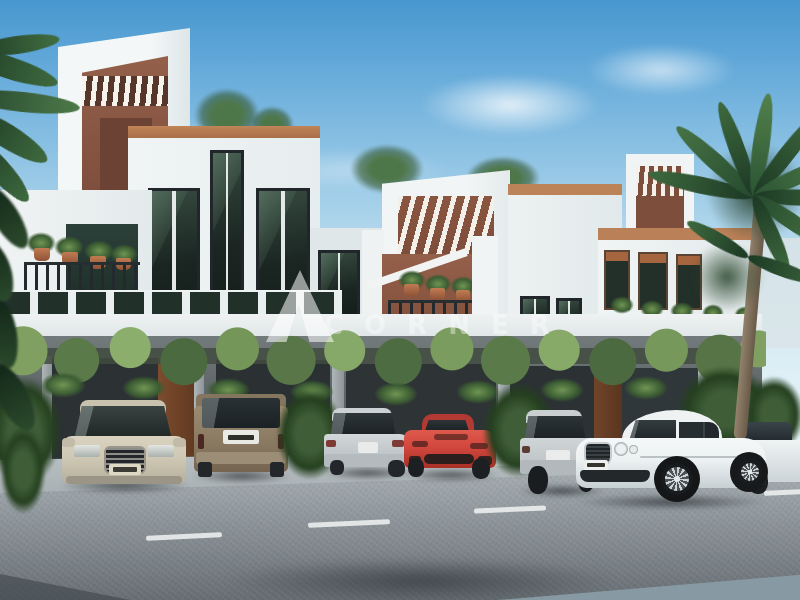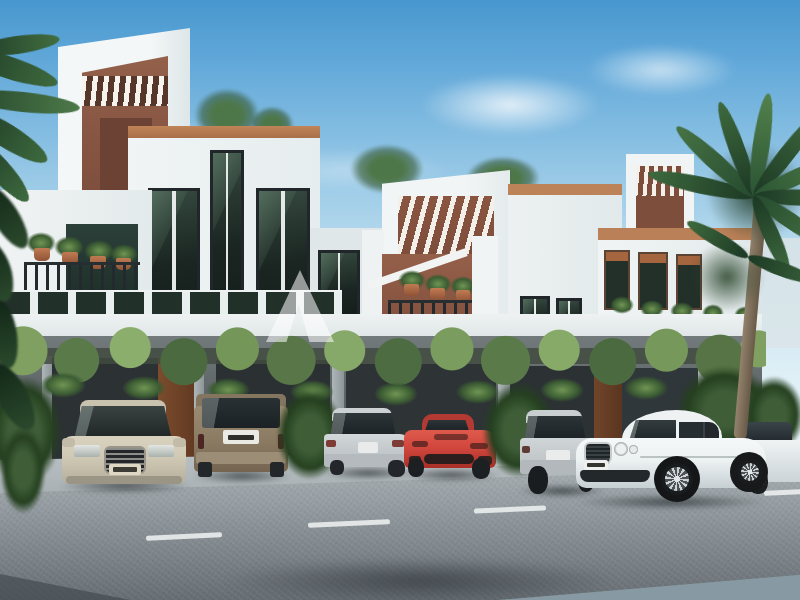--- a/index.html
+++ b/index.html
@@ -305,15 +305,16 @@
   <div class="leaf" style="z-index:40;left:-40px;top:124px;width:94px;height:24px;transform:rotate(32deg);"></div>
   <div class="leaf" style="z-index:40;left:-26px;top:36px;width:86px;height:18px;transform:rotate(-8deg);background:linear-gradient(90deg,#1e3c27,#426e40);"></div>
   <div class="leaf" style="z-index:40;left:-44px;top:158px;width:86px;height:22px;transform:rotate(48deg);"></div>
   <div class="leafd" style="z-index:40;left:-30px;top:204px;width:72px;height:26px;transform:rotate(58deg);"></div>
   <div class="leafd" style="z-index:40;left:-36px;top:256px;width:64px;height:30px;transform:rotate(72deg);"></div>
   <div class="leafd" style="z-index:40;left:-30px;top:322px;width:68px;height:26px;transform:rotate(82deg);"></div>
   <div class="leafd" style="z-index:40;left:-24px;top:382px;width:74px;height:30px;transform:rotate(62deg);"></div>
 
   <div style="left:0;top:0;width:800px;height:600px;z-index:50;pointer-events:none;">
     <div style="left:266px;top:270px;width:68px;height:72px;background:rgba(255,255,255,.55);clip-path:polygon(50% 0,100% 100%,64% 100%,48% 48%,30% 100%,0 100%);"></div>
+    <div class="wm" style="left:324px;top:310px;font-size:26px;font-weight:bold;letter-spacing:21px;color:rgba(255,255,255,.4);">CORNER</div>
   </div>
 
 </div>
 
 </body></html>

